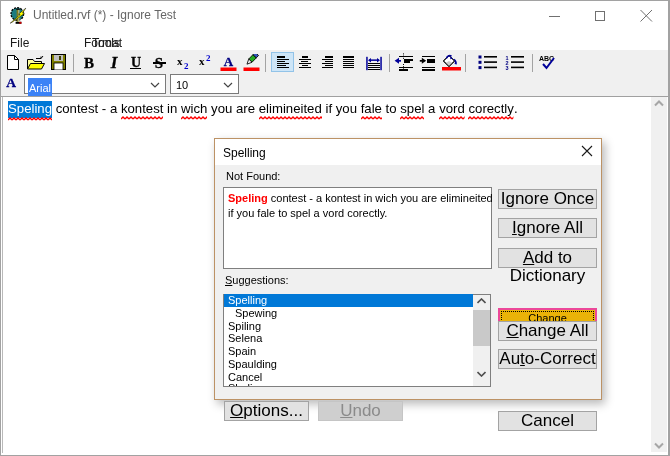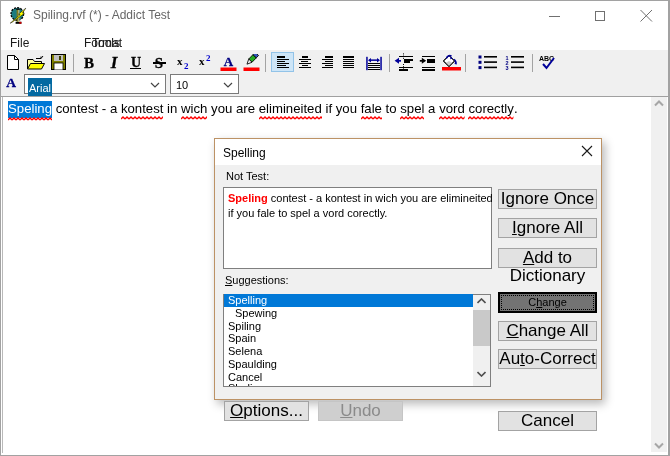--- a/index.html
+++ b/index.html
@@ -49,21 +49,21 @@
 
 <svg class="abs" id="appicon" style="left:9px;top:6px" width="18" height="19" viewBox="0 0 18 19">
   <circle cx="8.3" cy="8" r="6.3" fill="#1a7b80" stroke="#000" stroke-width="1.3" stroke-dasharray="2 1.2"></circle>
   <rect x="6.6" y="15.8" width="5.8" height="2" fill="#000"></rect>
   <rect x="10.4" y="15.8" width="2" height="2" fill="#cc0000"></rect>
   <rect x="7.6" y="3.4" width="2.2" height="12.4" fill="#7a7a20"></rect>
   <rect x="9.3" y="3.4" width="1.1" height="12.4" fill="#c9c9a0"></rect>
   <rect x="7.2" y="2.6" width="3.6" height="1.2" fill="#000"></rect>
   <path d="M1.2 17.2 L11.2 8.6 L9.4 8.2 L16.8 2.2 L13.6 7.0 L15.4 7.4 L3.2 16.2 Z" fill="#ffff00" stroke="#000" stroke-width="0.5"></path>
 </svg>
-<div class="abs" id="title">Spiling.rvf (*) - Addict Test</div>
+<div class="abs" id="title">Untitled.rvf (*) - Ignore Test</div>
 <svg class="abs wbtn" style="left:548px;top:10px" width="14" height="13" viewBox="0 0 14 13">
     <line x1="1" y1="6.5" x2="12" y2="6.5" stroke="#707070" stroke-width="1"></line>
   </svg>
 <svg class="abs wbtn" style="left:594px;top:10px" width="14" height="13" viewBox="0 0 14 13">
     <rect x="1.5" y="1.5" width="9" height="9" fill="none" stroke="#707070" stroke-width="1"></rect>
   </svg>
 <svg class="abs wbtn" style="left:639px;top:9px" width="15" height="14" viewBox="0 0 15 14">
     <path d="M1.5 1 L13 12.5 M13 1 L1.5 12.5" stroke="#707070" stroke-width="1" fill="none"></path>
   </svg>
 
@@ -269,21 +269,21 @@
 <svg class="abs" style="left:539px;top:54px" width="18" height="17" viewBox="0 0 18 17">
   <text x="0" y="6.5" font-family="Liberation Sans,sans-serif" font-size="7" font-weight="bold" fill="#000">ABC</text>
   <path d="M4 10 L7.5 14 L15 4" fill="none" stroke="#000099" stroke-width="2"></path>
 </svg>
 </div>
 
 <svg class="abs" style="left:4px;top:76px" width="14" height="13" viewBox="0 0 14 13">
     <text x="7" y="11" text-anchor="middle" font-family="Liberation Serif,serif" font-size="13.5" font-weight="bold" fill="#000080" stroke="#000080" stroke-width="0.3">A</text>
   </svg>
 <div class="abs combo" style="left:24px;width:142px;">
-  <span style="position:absolute;left:3px;top:3px;background:#0369a1;color:#fff;padding:4px 1px;line-height:12px;font-size:11px;">Arial</span>
+  <span style="position:absolute;left:3px;top:3px;background:#3b82f6;color:#fff;padding:4px 1px;line-height:12px;font-size:11px;">Arial</span>
   <svg style="position:absolute;right:5px;top:7px" width="10" height="6" viewBox="0 0 10 6">
       <path d="M1 1 L5 5 L9 1" fill="none" stroke="#444" stroke-width="1.2"></path>
     </svg>
 </div>
 <div class="abs combo" style="left:170px;width:69px;">
   <span style="position:absolute;left:5px;top:4px;font-size:11px;">10</span>
   <svg style="position:absolute;right:5px;top:7px" width="10" height="6" viewBox="0 0 10 6">
       <path d="M1 1 L5 5 L9 1" fill="none" stroke="#444" stroke-width="1.2"></path>
     </svg>
 </div>
@@ -317,52 +317,52 @@
   </svg>
 
 <div class="abs" id="dlg">
   <div class="abs" id="dlgtitle">
       <span>Spelling</span>
     </div>
   <svg class="abs" style="left:366px;top:6px" width="12" height="12" viewBox="0 0 12 12">
       <path d="M1 1 L11 11 M11 1 L1 11" stroke="#1a1a1a" stroke-width="1.1" fill="none"></path>
     </svg>
 
-  <div class="abs dtext" style="left:11px;top:31px;">Not Test:</div>
+  <div class="abs dtext" style="left:11px;top:31px;">Not Found:</div>
   <div class="abs field" style="left:8px;top:48px;width:269px;height:82px;"></div>
   <div class="abs dtext" style="left:13px;top:52px;line-height:15px;white-space:pre;"><b style="color:#f00;">Speling</b> contest - a kontest in wich you are elimineited
 if you fale to spel a vord corectly.</div>
 
   <div class="abs dtext" style="left:10px;top:135px;"><u>S</u>uggestions:</div>
   <div class="abs field" style="left:8px;top:155px;width:268px;height:93px;"></div>
   <div class="abs dtext" id="list" style="left:9px;top:155px;width:249px;line-height:12.8px;overflow:hidden;height:92px;">
       <div style="background:#0078d7;color:#fff;padding-left:4px;height:12.8px;">Spelling</div>
       <div style="padding-left:11px;height:12.8px;">Spewing</div>
       <div style="padding-left:4px;height:12.8px;">Spiling</div>
+      <div style="padding-left:4px;height:12.8px;">Selena</div>
       <div style="padding-left:4px;height:12.8px;">Spain</div>
-      <div style="padding-left:4px;height:12.8px;">Selena</div>
       <div style="padding-left:4px;height:12.8px;">Spaulding</div>
       <div style="padding-left:4px;height:12.8px;">Cancel</div>
       <div style="margin-top:-2px;padding-left:4px;height:12.8px;">Shelia</div>
     </div>
 
   <div class="abs sbar" style="left:258px;top:156px;width:17px;height:91px;"></div>
   <svg class="abs" style="left:262px;top:159px" width="9" height="6" viewBox="0 0 9 6">
       <path d="M0.5 5 L4.5 1 L8.5 5" fill="none" stroke="#4e4e4e" stroke-width="1.6"></path>
     </svg>
   <div class="abs" style="left:258px;top:171px;width:17px;height:36px;background:#c9c9c9;"></div>
   <svg class="abs" style="left:262px;top:232px" width="9" height="6" viewBox="0 0 9 6">
       <path d="M0.5 1 L4.5 5 L8.5 1" fill="none" stroke="#4e4e4e" stroke-width="1.6"></path>
     </svg>
 
   <div class="abs btn" style="left:283px;top:50px;width:99px;height:20px;">Ignore Once</div>
   <div class="abs btn" style="left:283px;top:79px;width:99px;height:20px;"><u>I</u>gnore All</div>
   <div class="abs btn" style="left:283px;top:109px;width:99px;height:20px;"><u>A</u>dd to Dictionary</div>
 
-  <div class="abs" style="left:283px;top:153px;width:99px;height:21px;border:2px solid #000000;box-sizing:border-box;background:#737373;">
+  <div class="abs" style="left:283px;top:169px;width:99px;height:21px;border:2px solid #ec4899;box-sizing:border-box;background:#eab308;">
     <div style="position:absolute;left:1px;top:1px;right:1px;bottom:1px;outline:1px dotted #000;outline-offset:-1px;font-size:11px;text-align:center;line-height:15px;">C<u>h</u>ange</div>
   </div>
   <div class="abs btn" style="left:283px;top:182px;width:99px;height:20px;"><u>C</u>hange All</div>
   <div class="abs btn" style="left:283px;top:210px;width:99px;height:20px;">Au<u>t</u>o-Correct</div>
 
   <div class="abs btn" style="left:9px;top:262px;width:85px;height:20px;"><u>O</u>ptions...</div>
   <div class="abs btn" style="left:103px;top:262px;width:85px;height:20px;background:#cfcfcf;border-color:#c5c5c5;color:#8b8b8b;"><u>U</u>ndo</div>
   <div class="abs btn" style="left:283px;top:272px;width:99px;height:20px;">Cancel</div>
 </div>
 

